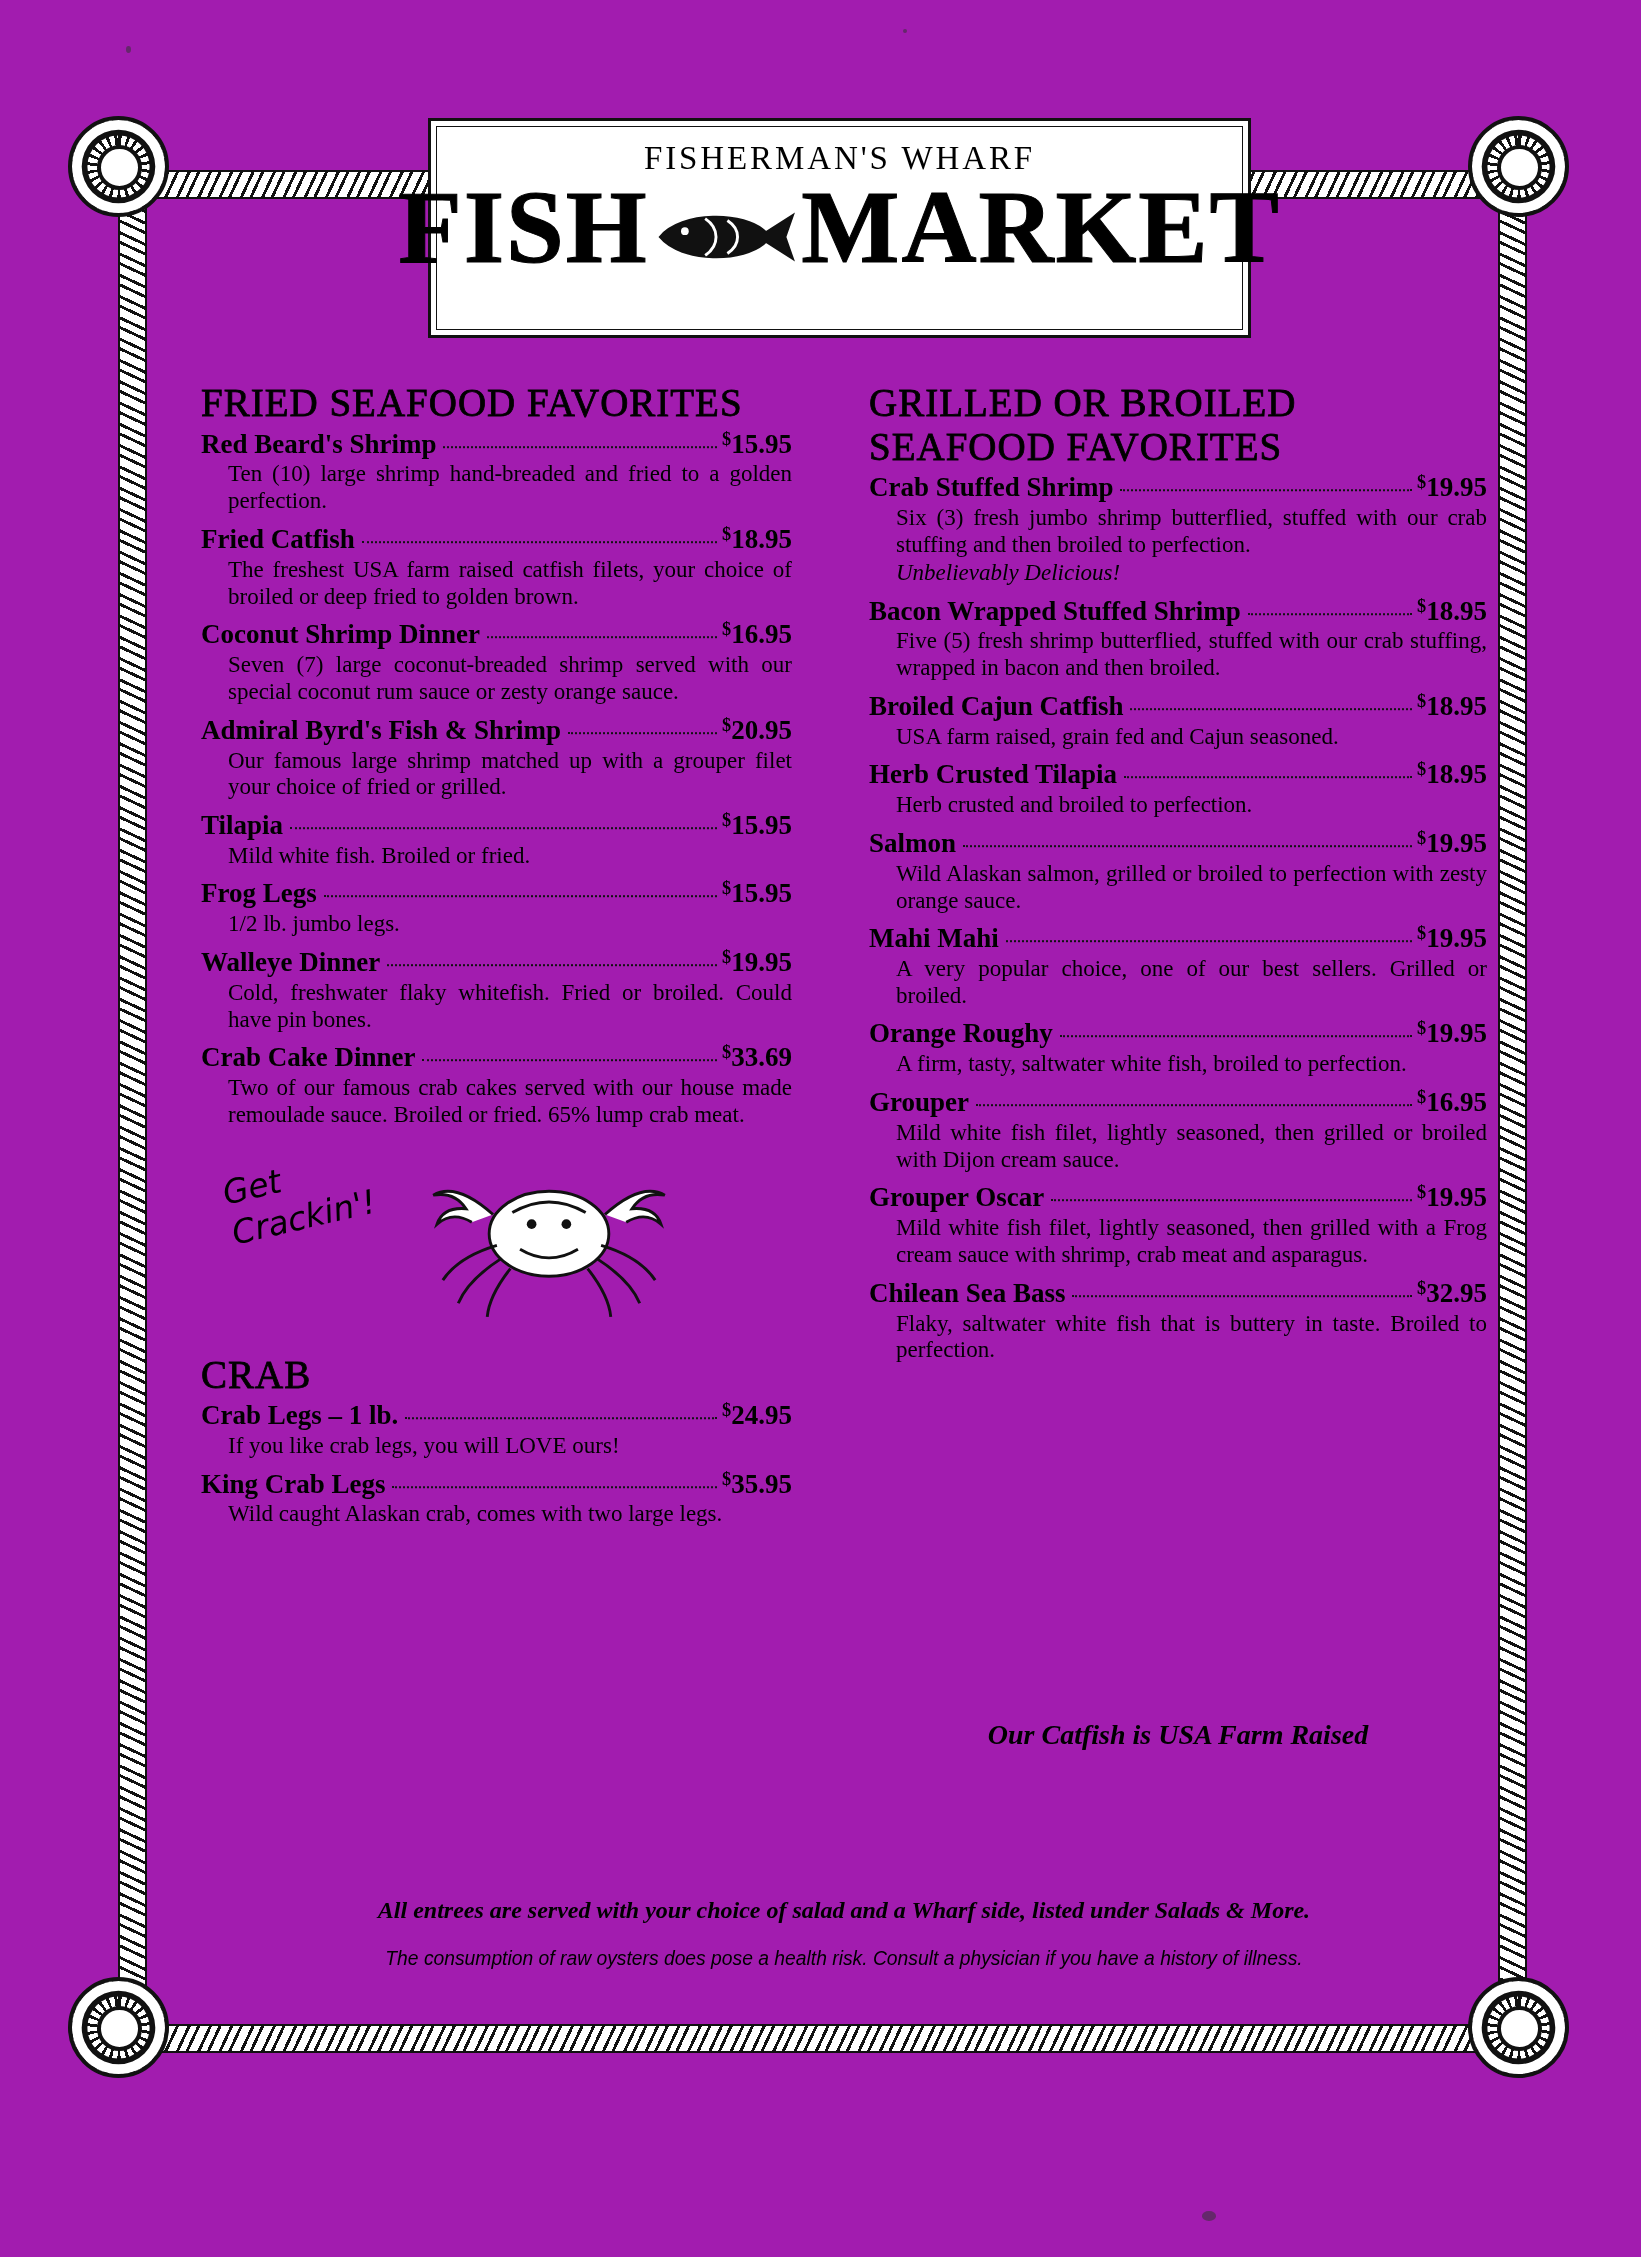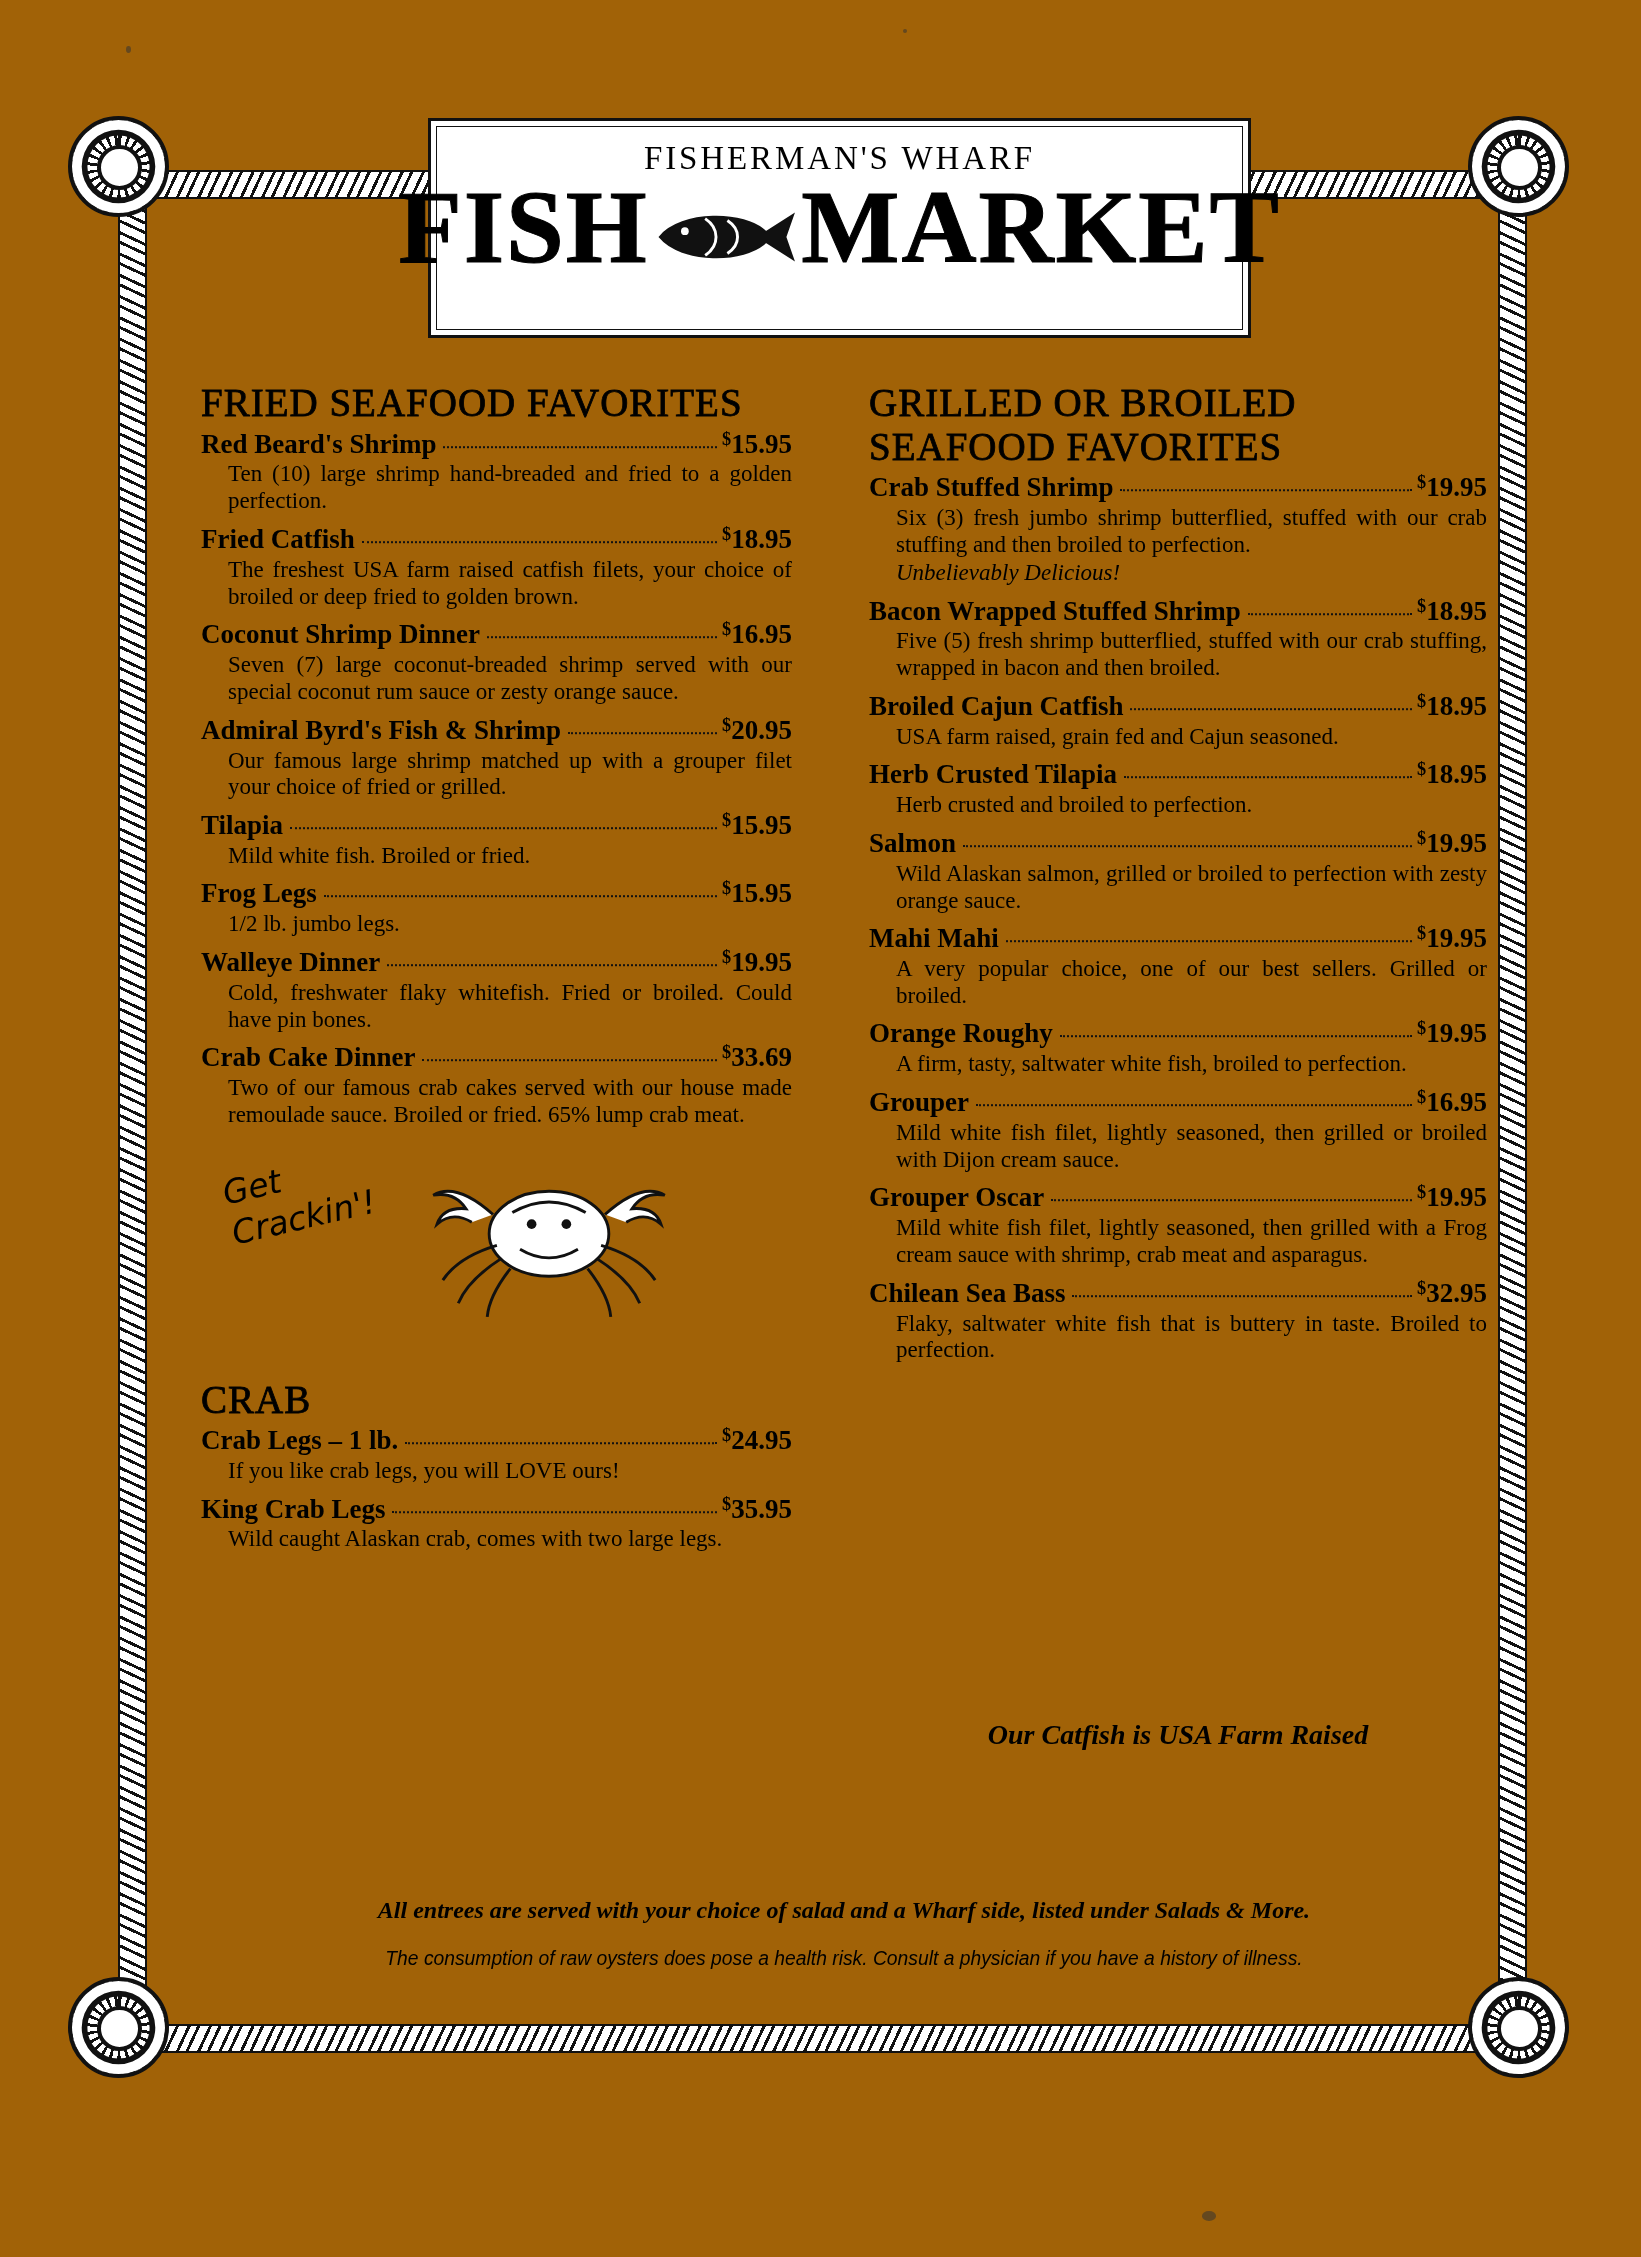--- a/index.html
+++ b/index.html
@@ -14,21 +14,21 @@
     color: #000;
     position: relative;
     overflow: hidden;
   }
 
   .page {
     position: absolute;
     left: 0; top: 0;
     width: 1641px;
     height: 2257px;
-    background: #a16207;
+    background: #a21caf;
   }
 
   
   .rope {
     position: absolute;
     background: #ffffff;
   }
   .rope-h {
     height: 25px;
     background-image: repeating-linear-gradient(
@@ -132,21 +132,21 @@
 
   .section-title {
     font-family: "Liberation Serif", serif;
     font-size: 39px;
     letter-spacing: 1px;
     font-weight: 400;
     -webkit-text-stroke: 0.8px #000;
     margin: 0 0 3.9px 0;
     line-height: 1.12;
   }
-  #section-crab-title { margin-top: 34px; }
+  #section-crab-title { margin-top: 9px; }
 
   .item { margin-bottom: 8.7px; }
 
   .item-head {
     display: flex;
     align-items: baseline;
     width: 100%;
     font-size: 27px;
     font-weight: 700;
     line-height: 1.18;

